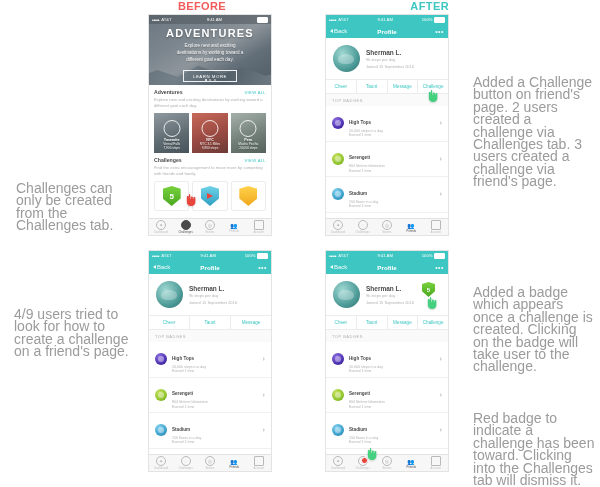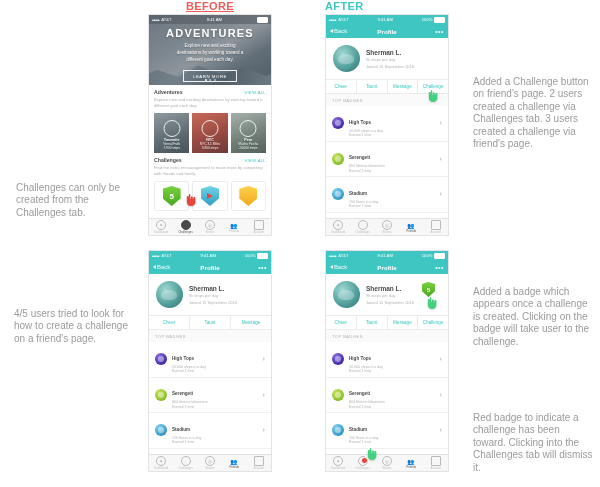--- a/index.html
+++ b/index.html
@@ -16,27 +16,27 @@
     color: #999;
   }
 
   
   .col-head {
     position: absolute;
     font-size: 11px;
     font-weight: bold;
     letter-spacing: .4px;
   }
-  #head-before { left: 148px; top: 0px; width: 124px; text-align: center; color: #f15b5b; text-decoration: underline; }
-  #head-after  { left: 325px; top: 0px; width: 124px; text-align: left; color: #3ec7c2; }
+  #head-before { left: 140px; top: 0px; width: 124px; text-align: center; color: #f15b5b; }
+  #head-after  { left: 325px; top: 0px; width: 124px; text-align: right; color: #3ec7c2; }
 
   
   .annot {
     position: absolute;
-    font-size: 10px;
+    font-size: 14px;
     line-height: 12.4px;
     color: #9b9b9b;
     font-family: "Liberation Sans", sans-serif;
   }
   #annot-left-1  { left: 16px;  top: 182px; width: 115px; }
   #annot-left-2  { left: 14px;  top: 308px; width: 122px; }
   #annot-right-1 { left: 473px; top: 76px;  width: 120px; }
   #annot-right-2 { left: 473px; top: 286px; width: 120px; }
   #annot-right-3 { left: 473px; top: 412px; width: 122px; }
 
@@ -276,21 +276,21 @@
   .hand.red  { color: #e8453c; }
   .hand.green{ color: #44d07e; }
 </style>
 </head>
 <body>
 
 <div class="col-head" id="head-before">BEFORE</div>
 <div class="col-head" id="head-after">AFTER</div>
 
 <div class="annot" id="annot-left-1">Challenges can only be created from the Challenges tab.</div>
-<div class="annot" id="annot-left-2">4/5 users tried to look for how to create a challenge on a friend's page.</div>
+<div class="annot" id="annot-left-2">4/9 users tried to look for how to create a challenge on a friend's page.</div>
 <div class="annot" id="annot-right-1">Added a Challenge button on friend's page. 2 users created a challenge via Challenges tab. 3 users created a challenge via friend's page.</div>
 <div class="annot" id="annot-right-2">Added a badge which appears once a challenge is created. Clicking on the badge will take user to the challenge.</div>
 <div class="annot" id="annot-right-3">Red badge to indicate a challenge has been toward. Clicking into the Challenges tab will dismiss it.</div>
 
 <div class="phone" id="phone-tl">
 
   <div class="statusbar dark">
     <span class="sb-left">
       <span class="sb-dots">•••••</span>
       <span class="sb-carrier">AT&amp;T</span>

